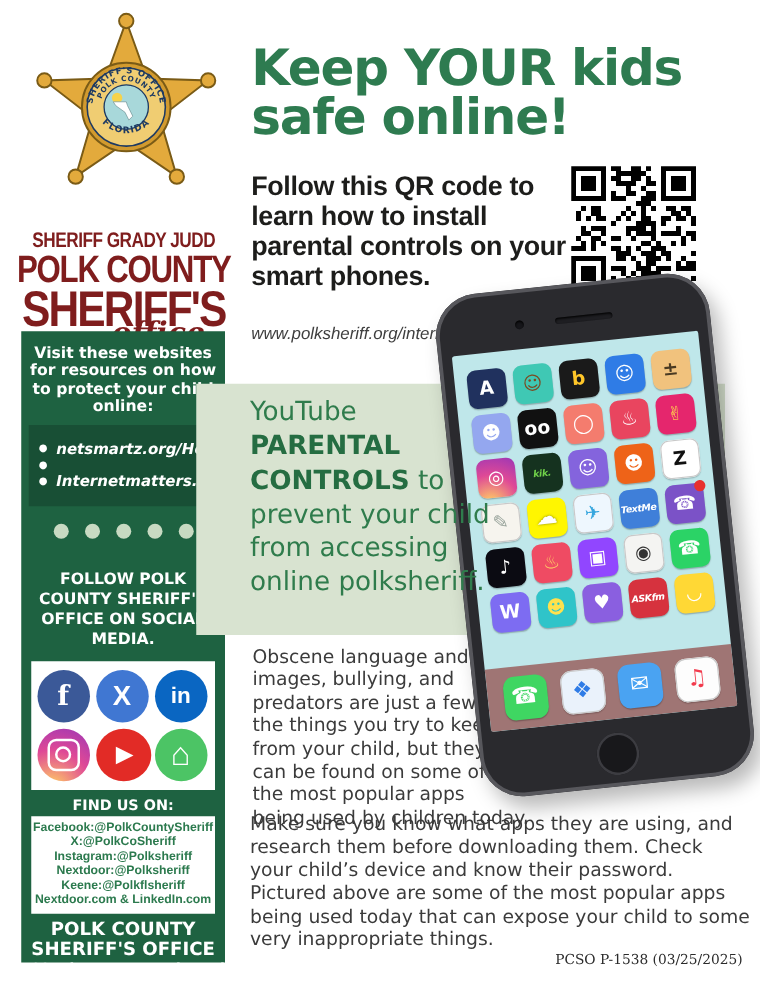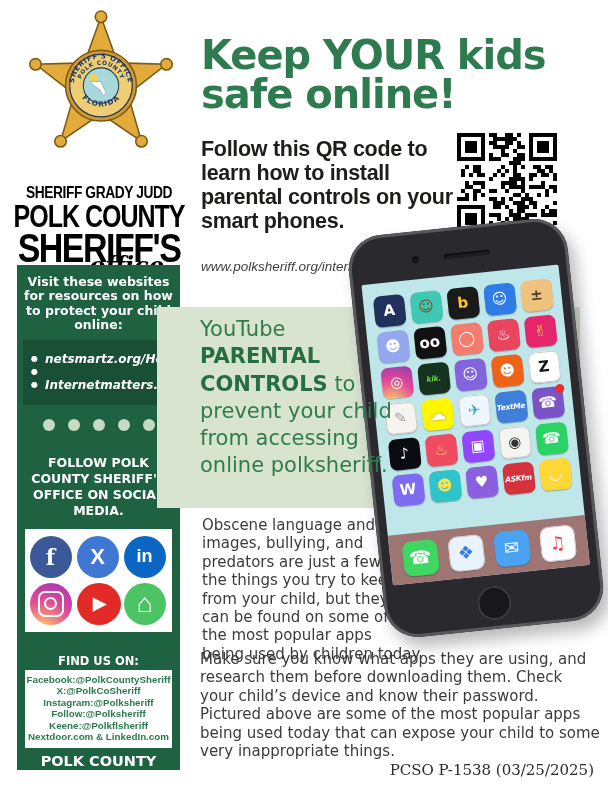--- a/index.html
+++ b/index.html
@@ -1,21 +1,21 @@
 <!DOCTYPE html>
 <html><head>
 <meta charset="utf-8">
 <style>
   html,body{margin:0;padding:0;}
   body{width:608px;height:786px;background:#fff;font-family:"DejaVu Sans",sans-serif;position:relative;overflow:hidden;}
   #page{position:absolute;inset:0;background:#fff;}
 
   
   #badge{position:absolute;left:28px;top:6px;width:146px;height:178px;}
-  #org{position:absolute;left:8px;top:184px;width:182px;text-align:center;color:#000000;line-height:1;}
+  #org{position:absolute;left:8px;top:184px;width:182px;text-align:center;color:#7f1d1d;line-height:1;}
   #org .l1{font-size:13.5px;font-weight:900;letter-spacing:-0.4px;transform:scale(1.02,1.25);transform-origin:center top;font-family:"Liberation Sans",sans-serif;}
   #org .l2{font-size:25px;font-weight:900;letter-spacing:-1px;transform:scale(1.0,1.22);transform-origin:center top;margin-top:3px;font-family:"Liberation Sans",sans-serif;}
   #org .l3{font-size:34px;font-weight:900;letter-spacing:-1.5px;transform:scale(1.0,1.18);transform-origin:center top;margin-top:2px;font-family:"Liberation Sans",sans-serif;}
   #org .l4{font-family:"DejaVu Serif",serif;font-style:italic;font-weight:700;font-size:24px;text-align:right;padding-right:26px;margin-top:-8px;}
 
   
   #panel{position:absolute;left:17px;top:265px;width:163px;height:505px;background:#1e6241;display:flex;flex-direction:column;align-items:center;}
   .panel-intro{margin-top:10px;width:152px;color:#fff;font-weight:700;font-size:12.5px;line-height:1.15;text-align:center;}
   .site-box{margin-top:7px;width:151px;background:#184f35;padding:10px 4px 10px 8px;box-sizing:border-box;}
   .site-box ul{list-style:none;margin:0;padding:0;}
@@ -27,21 +27,21 @@
   .soc-box{margin-top:9px;width:147px;background:#fff;padding:7px 0;display:grid;grid-template-columns:repeat(3,44px);justify-content:center;gap:5px 3px;}
   .soc{width:42px;height:42px;border-radius:50%;display:flex;align-items:center;justify-content:center;color:#fff;font-weight:700;font-size:22px;position:relative;font-family:"Liberation Sans",sans-serif;}
   .soc-facebook{background:#3b5998;font-family:"DejaVu Serif",serif;}
   .soc-x{background:#4077d2;}
   .soc-linkedin{background:#0a66c2;font-size:18px;}
   .soc-instagram{background:radial-gradient(circle at 28% 115%,#fdc468 8%,#df4996 55%,#9b36b7 100%);}
   .soc-instagram::before{content:"";position:absolute;width:22px;height:22px;border:2.5px solid #fff;border-radius:7px;}
   .soc-instagram::after{content:"";position:absolute;width:9px;height:9px;border:2.5px solid #fff;border-radius:50%;}
   .soc-youtube{background:#e22b26;font-size:17px;padding-left:2px;}
   .soc-nextdoor{background:#4cc465;font-size:26px;}
-  .findus{margin-top:22px;color:#fff;font-weight:700;font-size:11.5px;}
+  .findus{margin-top:5px;color:#fff;font-weight:700;font-size:11.5px;}
   .handles{margin-top:2px;width:147px;background:#fff;padding:4px 0 5px;text-align:center;}
   .handles div{color:#2c7a4e;font-size:9.8px;line-height:1.18;font-weight:600;font-family:"Liberation Sans",sans-serif;}
   .office{margin-top:5px;color:#fff;font-weight:700;font-size:14.5px;line-height:1.12;text-align:center;}
   .addr{color:#fff;font-weight:700;font-size:11px;line-height:1.15;text-align:center;margin-top:1px;}
 
   
   #title{position:absolute;left:201px;top:36px;color:#2e7b50;font-weight:700;font-size:40px;line-height:0.98;letter-spacing:-1px;}
   #qr-text{position:absolute;left:201px;top:137px;width:252px;color:#1d1d1b;font-weight:700;font-size:21.5px;line-height:1.12;font-family:"Liberation Sans",sans-serif;letter-spacing:-0.3px;}
   #qr{position:absolute;left:457px;top:133px;width:100px;height:100px;}
   #url{position:absolute;left:201px;top:259px;font-style:italic;font-size:13.5px;color:#3f3f3f;font-family:"Liberation Sans",sans-serif;}
@@ -65,21 +65,21 @@
   .app.bdg::after{content:"";position:absolute;right:-2px;top:-2px;width:9px;height:9px;border-radius:50%;background:#e8312e;}
   .app.ghost{text-shadow:0 0 2px rgba(90,90,0,.8);font-size:17px;}
   .dock{position:absolute;left:0;right:0;bottom:0;height:50px;background:rgba(150,85,82,.78);display:flex;align-items:center;justify-content:center;gap:11px;}
   .dock .app{width:35px;height:35px;border-radius:9px;font-size:18px;}
   .home{position:absolute;bottom:9px;left:50%;transform:translateX(-50%);width:34px;height:34px;border-radius:50%;background:#18181b;box-shadow:inset 0 0 0 2px #3c3c41;}
 
   
   #para1{position:absolute;left:202px;top:516px;width:394px;color:#3b3b3b;font-size:15px;line-height:1.225;z-index:1;}
   #para1 .phone-space{float:right;width:188px;height:114px;}
   #para2{position:absolute;left:200px;top:650px;width:400px;color:#3b3b3b;font-size:15px;line-height:1.225;}
-  #footer-code{position:absolute;right:14px;top:761px;font-family:"DejaVu Serif",serif;font-size:15px;color:#2b2b2b;}
+  #footer-code{position:absolute;right:14px;top:761px;font-family:"DejaVu Serif",serif;font-size:11px;color:#2b2b2b;}
 </style>
 </head>
 <body>
 
 <div id="page">
 
   <svg id="badge" viewBox="0 0 140 170">
     <g stroke="#7a5b16" stroke-width="1.5" fill="#e3aa3c">
       <polygon points="70,10 85.9,54.2 132.8,55.6 95.7,84.3 108.8,129.4 70,103 31.2,129.4 44.3,84.3 7.2,55.6 54.1,54.2"></polygon>
       <circle cx="70" cy="10" r="5.5"></circle>
@@ -141,21 +141,21 @@
         <span class="soc soc-linkedin">in</span>
         <span class="soc soc-instagram"></span>
         <span class="soc soc-youtube">▶</span>
         <span class="soc soc-nextdoor">⌂</span>
       </div>
     <div class="findus">FIND US ON:</div>
     <div class="handles" id="handles">
         <div>Facebook:@PolkCountySheriff</div>
         <div>X:@PolkCoSheriff</div>
         <div>Instagram:@Polksheriff</div>
-        <div>Follow:@Polksheriff</div>
+        <div>Nextdoor:@Polksheriff</div>
         <div>Keene:@Polkflsheriff</div>
         <div>Nextdoor.com &amp; LinkedIn.com</div>
       </div>
     <div class="office">
       <div>POLK COUNTY</div>
       <div>SHERIFF'S OFFICE</div>
     </div>
     <div class="addr">
       <div>1891 Jim Keene Boulevard</div>
 

